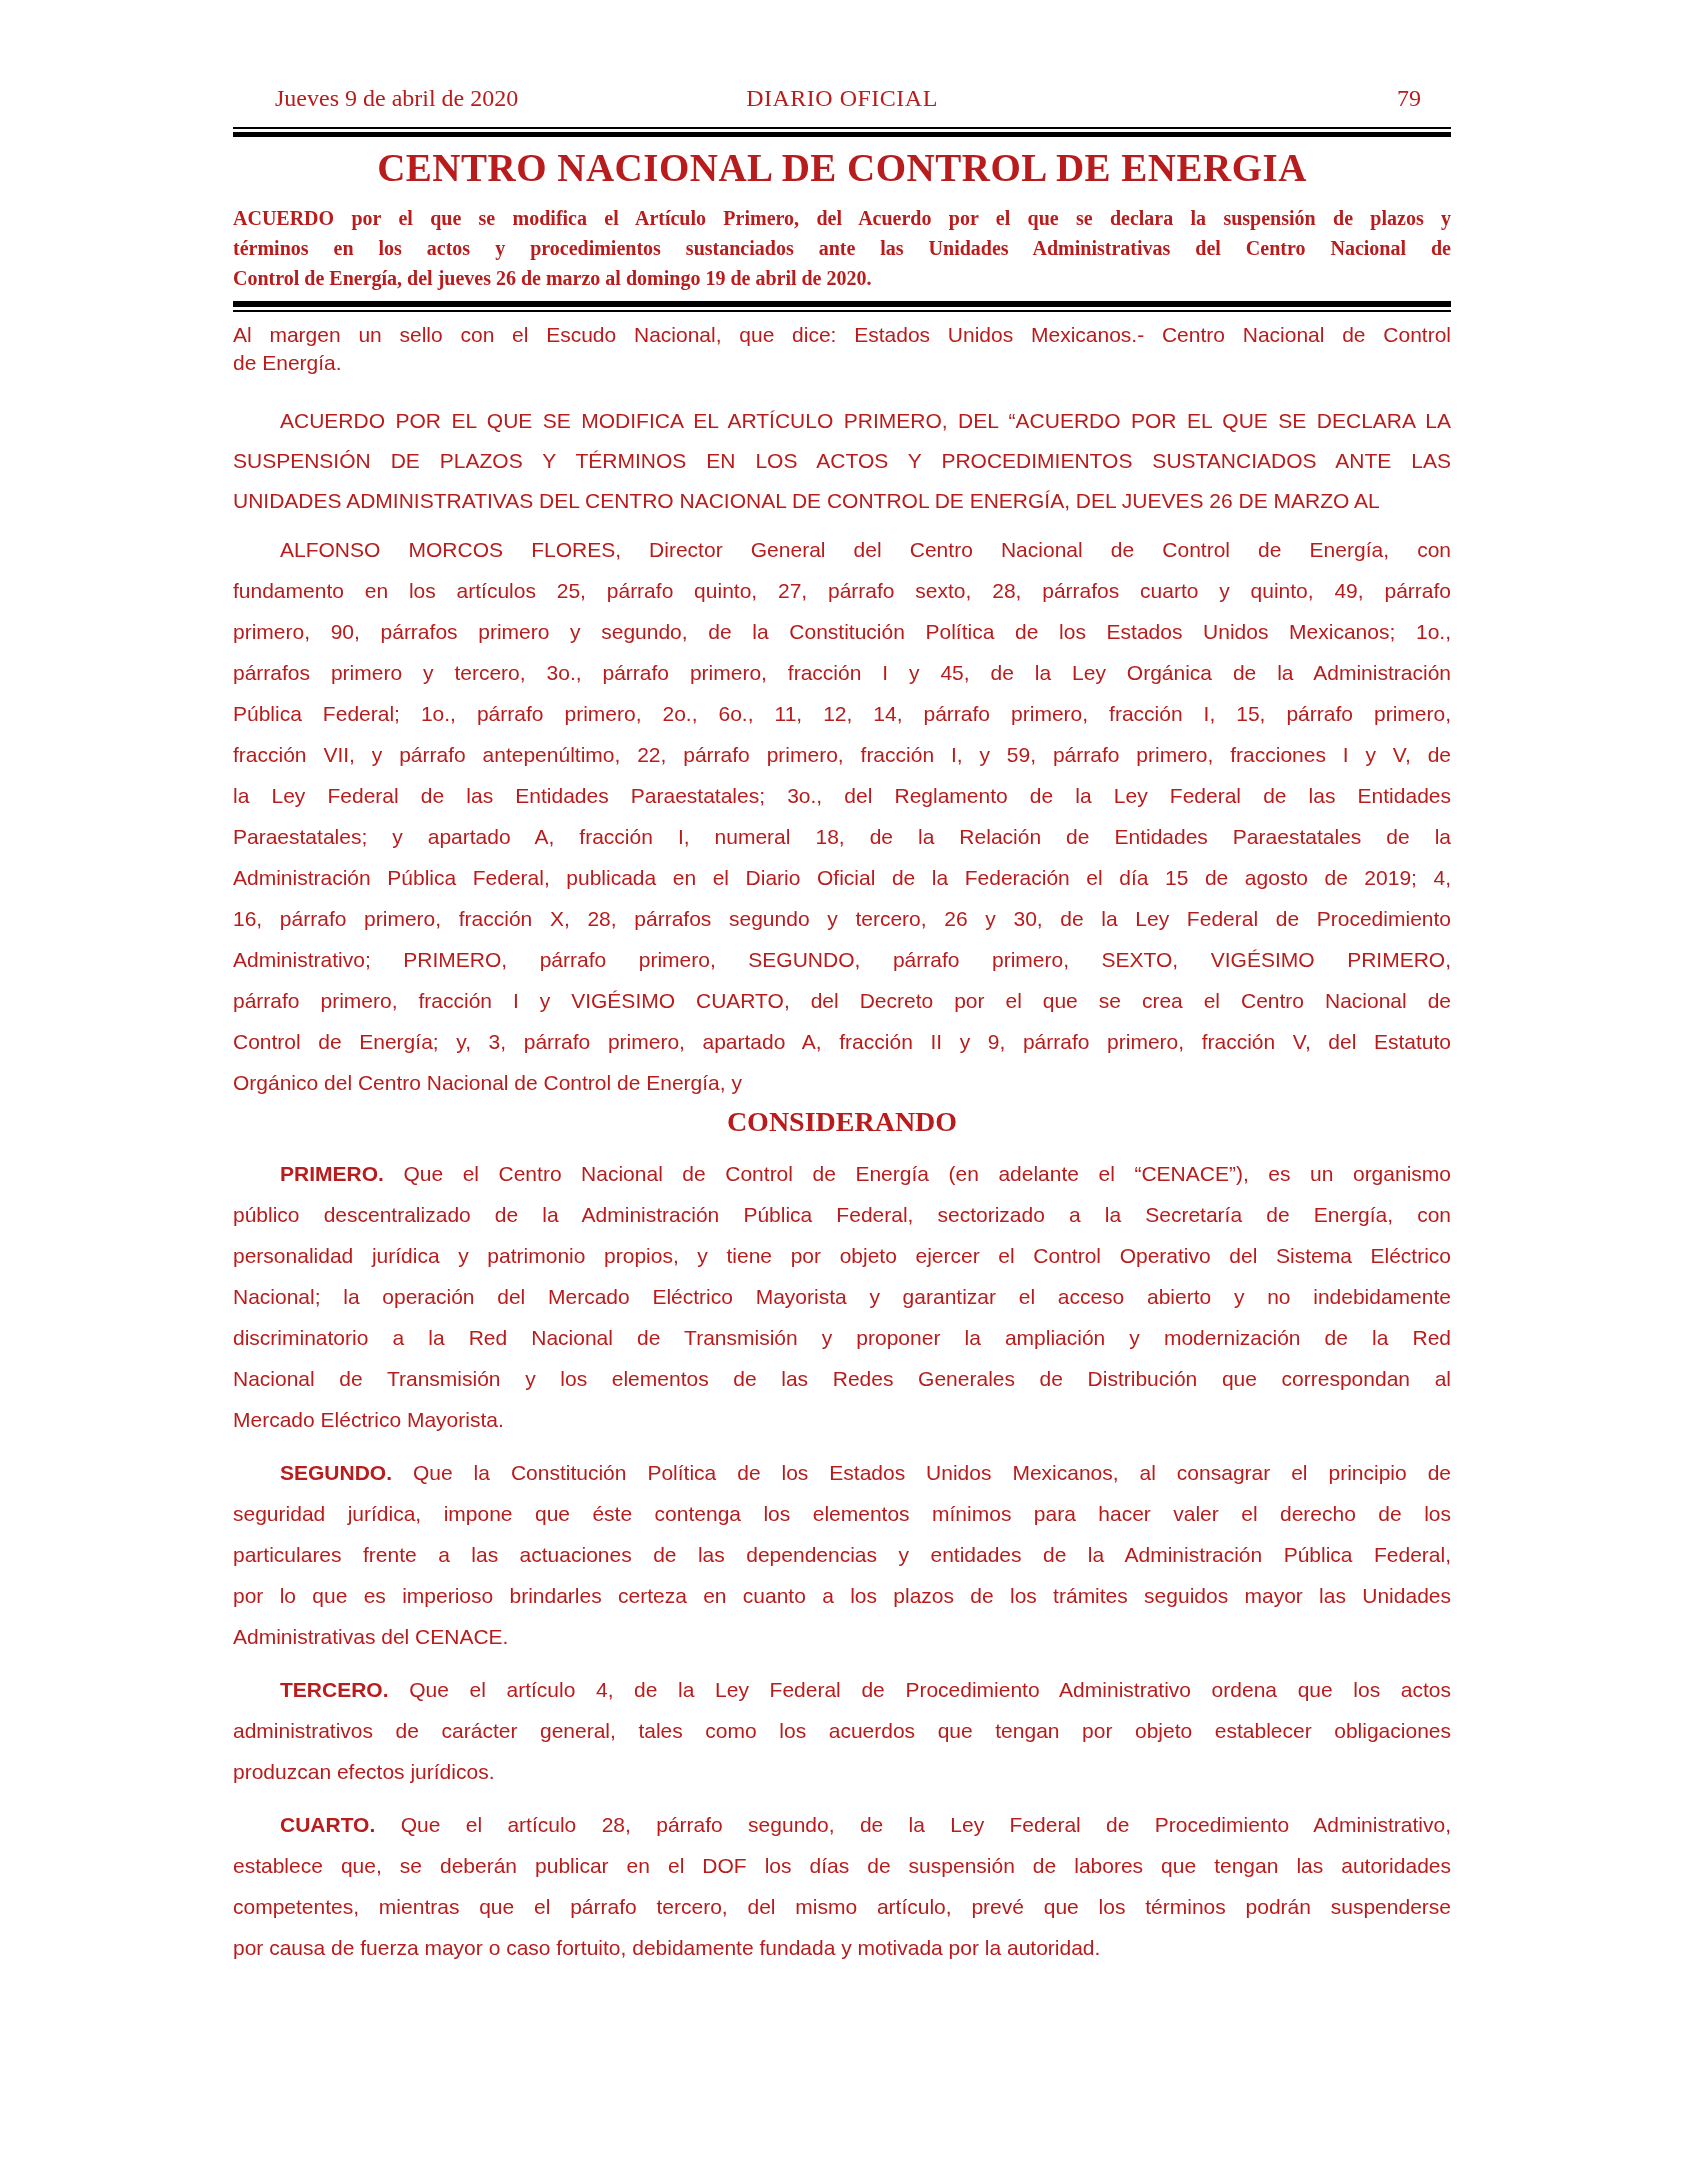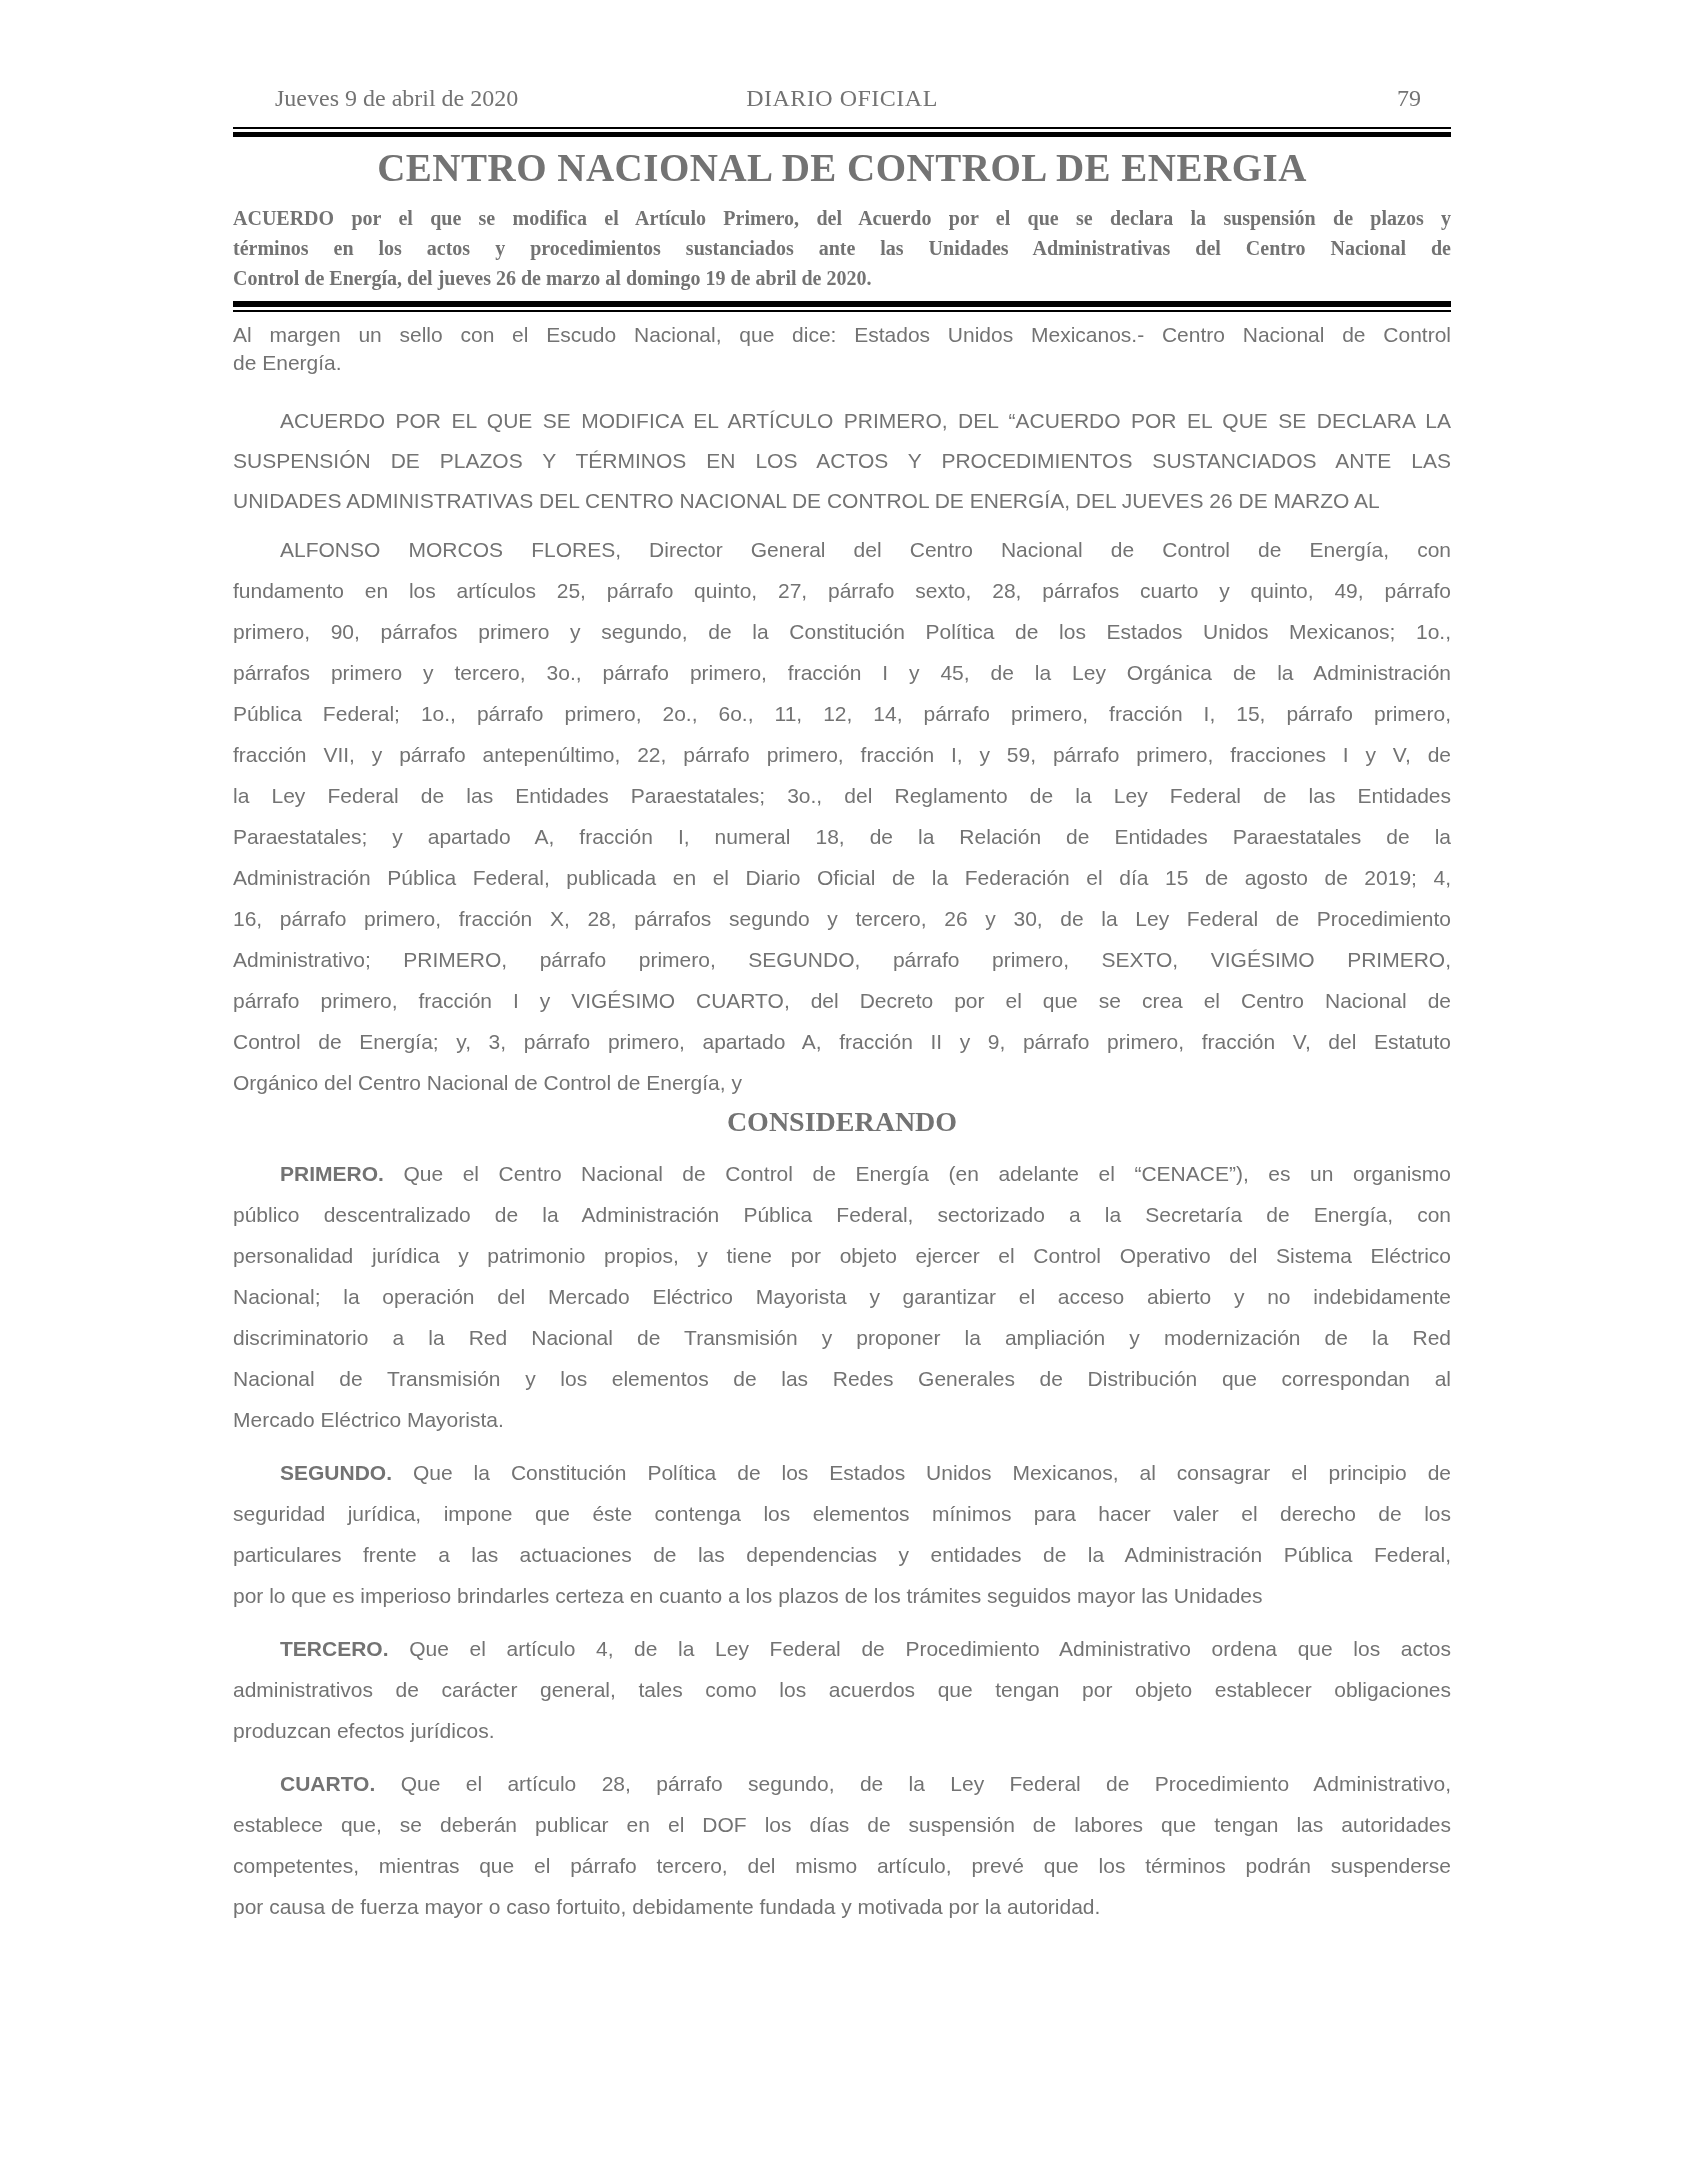--- a/index.html
+++ b/index.html
@@ -1,21 +1,21 @@
 <!DOCTYPE html>
 <html><head>
 <meta charset="utf-8">
 <style>
   html,body{margin:0;padding:0;background:#ffffff;}
   .page{
     position:relative;
     width:1683px;height:2178px;
     background:#ffffff;
     font-family:"Liberation Sans",sans-serif;
-    color:#737373;
+    color:#b91c1c;
     overflow:hidden;
   }
   .content{
     position:absolute;
     left:233px;top:0;
     width:1218px;
   }
   
   .header{
     position:relative;
@@ -160,20 +160,21 @@
           <div class="line">Mercado Eléctrico Mayorista.</div>
         </div>
     </div>
 
     <div class="para cpara">
       <div class="line first"><span class="lead">SEGUNDO.</span><span> Que la Constitución Política de los Estados Unidos Mexicanos, al consagrar el principio de</span></div>
       <div class="cont">
           <div class="line">seguridad jurídica, impone que éste contenga los elementos mínimos para hacer valer el derecho de los</div>
           <div class="line">particulares frente a las actuaciones de las dependencias y entidades de la Administración Pública Federal,</div>
           <div class="line">por lo que es imperioso brindarles certeza en cuanto a los plazos de los trámites seguidos mayor las Unidades</div>
+          <div class="line">Administrativas del CENACE.</div>
         </div>
     </div>
 
     <div class="para cpara">
       <div class="line first"><span class="lead">TERCERO.</span><span> Que el artículo 4, de la Ley Federal de Procedimiento Administrativo ordena que los actos</span></div>
       <div class="cont">
           <div class="line">administrativos de carácter general, tales como los acuerdos que tengan por objeto establecer obligaciones</div>
           <div class="line">produzcan efectos jurídicos.</div>
         </div>
     </div>

